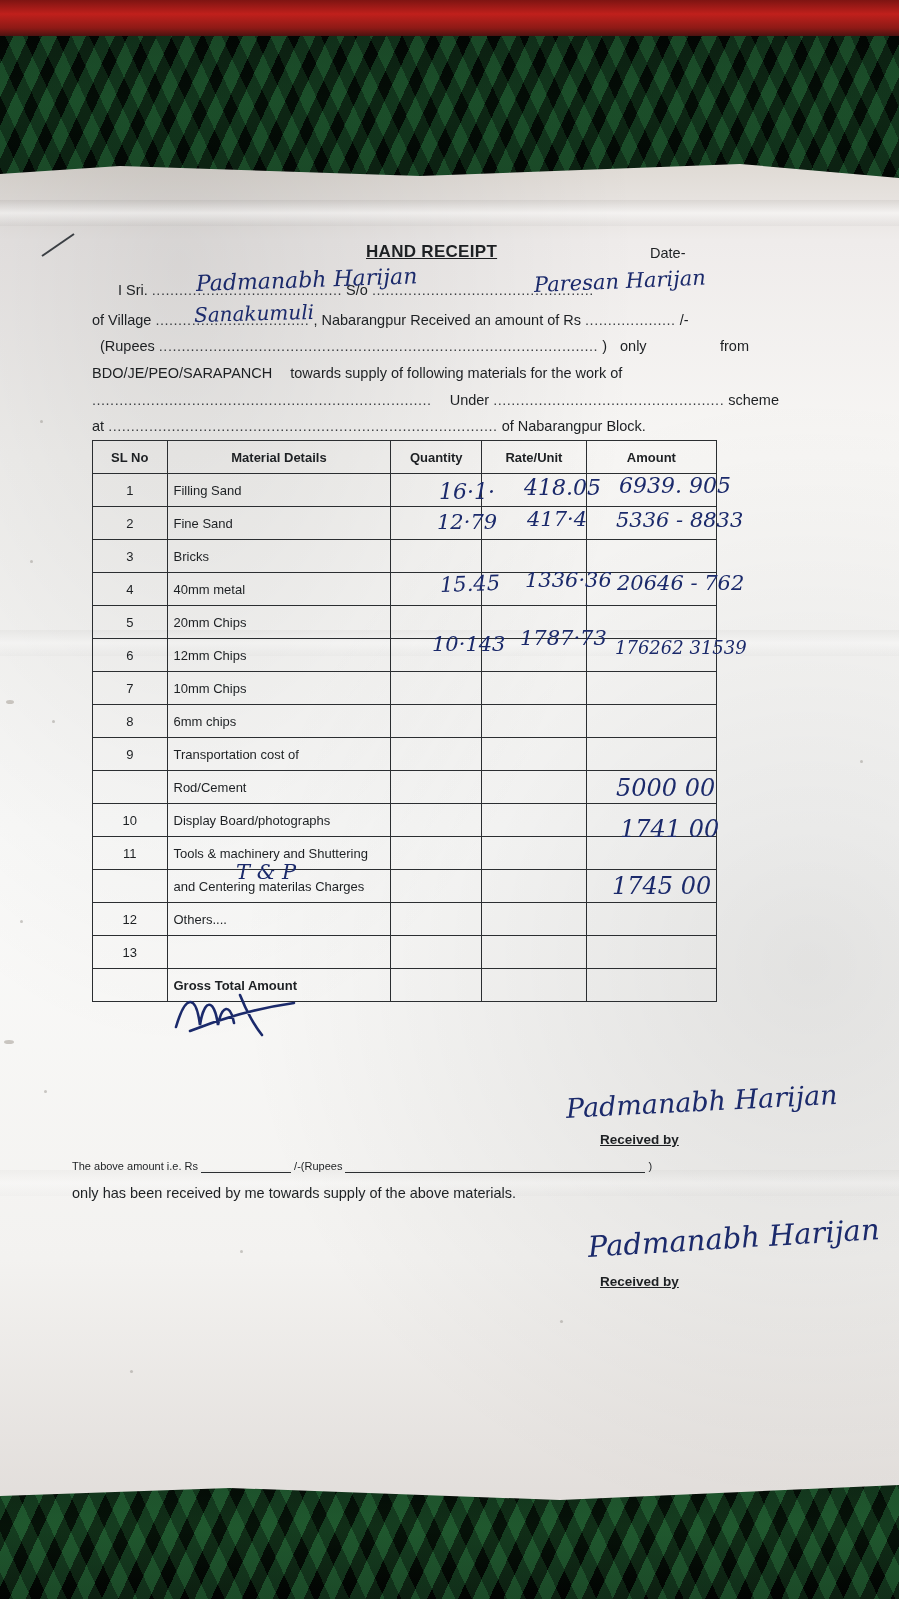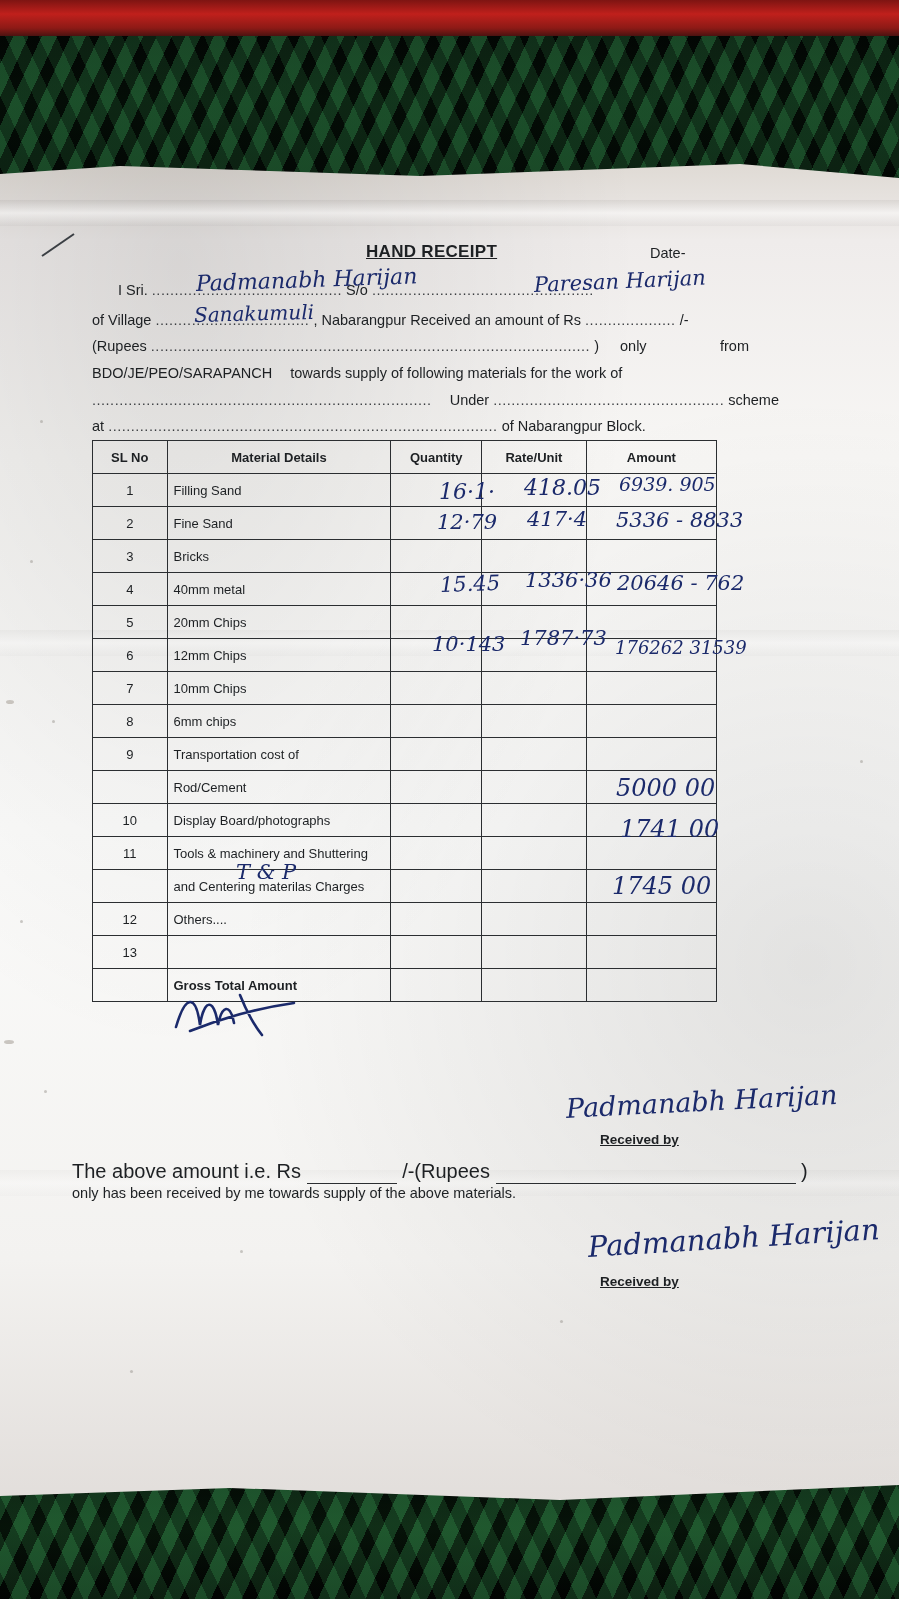--- a/index.html
+++ b/index.html
@@ -97,21 +97,21 @@
   .date-label {
     position: absolute;
     left: 650px; top: 85px;
     font-size: 14.5px;
   }
   .line { position: absolute; white-space: nowrap; }
   .dots { letter-spacing: .5px; color: #3a3d40; }
 
   .l1 { left: 118px; top: 122px; width: 660px; }
   .l2 { left: 92px;  top: 152px; width: 720px; }
-  .l3 { left: 92px;  top: 178px; width: 720px; }
+  .l3 { left: 100px;  top: 178px; width: 720px; }
   .l4 { left: 92px;  top: 205px; width: 720px; }
   .l5 { left: 92px;  top: 232px; width: 720px; }
   .l6 { left: 92px;  top: 258px; width: 720px; }
 
   
   .hw {
     position: absolute;
     color: #1b2a6b;
     font-family: "DejaVu Serif", serif;
     font-style: italic;
@@ -139,21 +139,21 @@
   }
   .tbl th { font-weight: bold; text-align: center; font-size: 13px; }
   .col-sl { width: 62px; text-align: center; }
   .col-mat { width: 212px; }
   .col-qty { width: 78px; margin-top: 37px; }
   .col-rate { width: 92px; }
   .col-amt { width: 118px; }
   .bold-row td { font-weight: bold; }
 
   
-  .foot1 { position: absolute; left: 72px; top: 1000px; font-size: 20px; }
+  .foot1 { position: absolute; left: 72px; top: 1000px; font-size: 11px; }
   .foot2 { position: absolute; left: 72px; top: 1025px; font-size: 14.5px; }
   .ul { display: inline-block; border-bottom: 1px solid #2b2e31; }
   .recv {
     position: absolute;
     font-size: 13.5px;
     font-weight: bold;
     text-decoration: underline;
   }
 
   .edge-mark {
@@ -372,21 +372,21 @@
 
   <div class="recv" style="left:600px; top:972px;">Received by</div>
   <div class="recv" style="left:600px; top:1114px;">Received by</div>
 
   <div class="hw" style="left:196px; top:111px; font-size:22px; transform: rotate(-2deg);">Padmanabh Harijan</div>
   <div class="hw" style="left:534px; top:113px; font-size:21px; transform: rotate(-2.5deg);">Paresan Harijan</div>
   <div class="hw" style="left:194px; top:143px; font-size:20px; transform: rotate(-1.5deg);">Sanakumuli</div>
 
   <div class="hw" style="left:439px; top:319px; font-size:22px;">16·1·</div>
   <div class="hw" style="left:524px; top:315px; font-size:22px;">418.05</div>
-  <div class="hw" style="left:619px; top:313px; font-size:19px;">6939. 905</div>
+  <div class="hw" style="left:619px; top:313px; font-size:22px;">6939. 905</div>
 
   <div class="hw" style="left:437px; top:350px; font-size:21px;">12·79</div>
   <div class="hw" style="left:527px; top:347px; font-size:21px;">417·4</div>
   <div class="hw" style="left:616px; top:348px; font-size:21px;">5336 - 8833</div>
 
   <div class="hw" style="left:440px; top:413px; font-size:21px; transform: rotate(-2deg);">15.45</div>
   <div class="hw" style="left:525px; top:408px; font-size:21px;">1336·36</div>
   <div class="hw" style="left:617px; top:411px; font-size:21px;">20646 - 762</div>
 
   <div class="hw" style="left:432px; top:472px; font-size:21px;">10·143</div>

